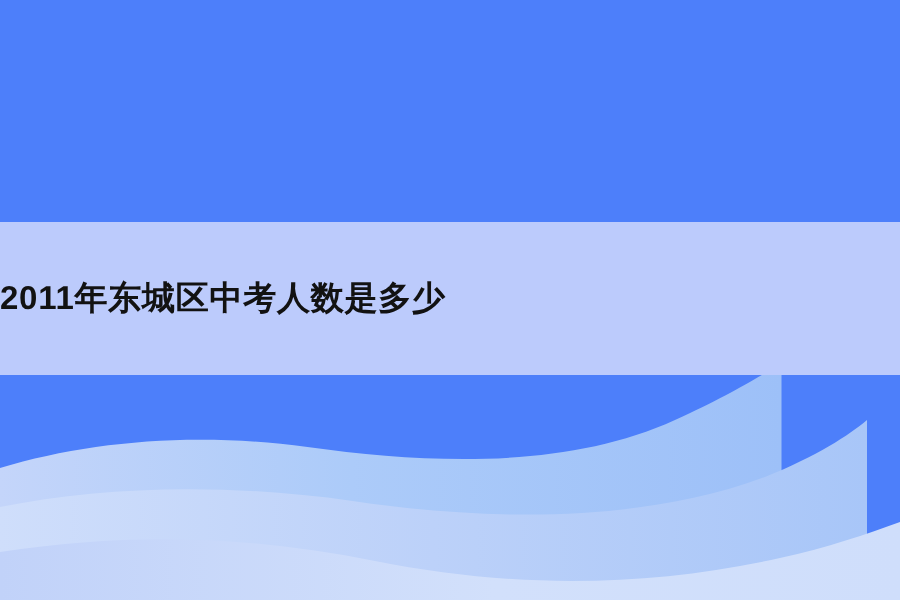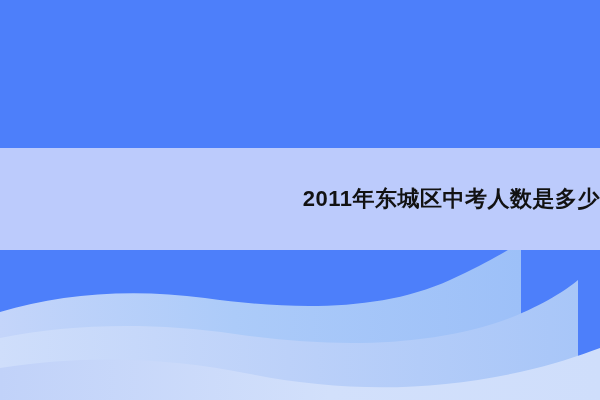--- a/index.html
+++ b/index.html
@@ -33,21 +33,21 @@
   
   .band-title {
     position: absolute;
     left: 0;
     top: 148px;
     width: 600px;
     height: 102px;
     background: #bccbfc;
     display: flex;
     align-items: center;
-    justify-content: flex-end;
+    justify-content: flex-start;
   }
 
   .title-text {
     font-size: 22px;
     font-weight: 700;
     color: #121212;
     letter-spacing: 0.5px;
     line-height: 1;
     white-space: nowrap;
     font-family: "Liberation Sans", "DejaVu Sans", sans-serif;

